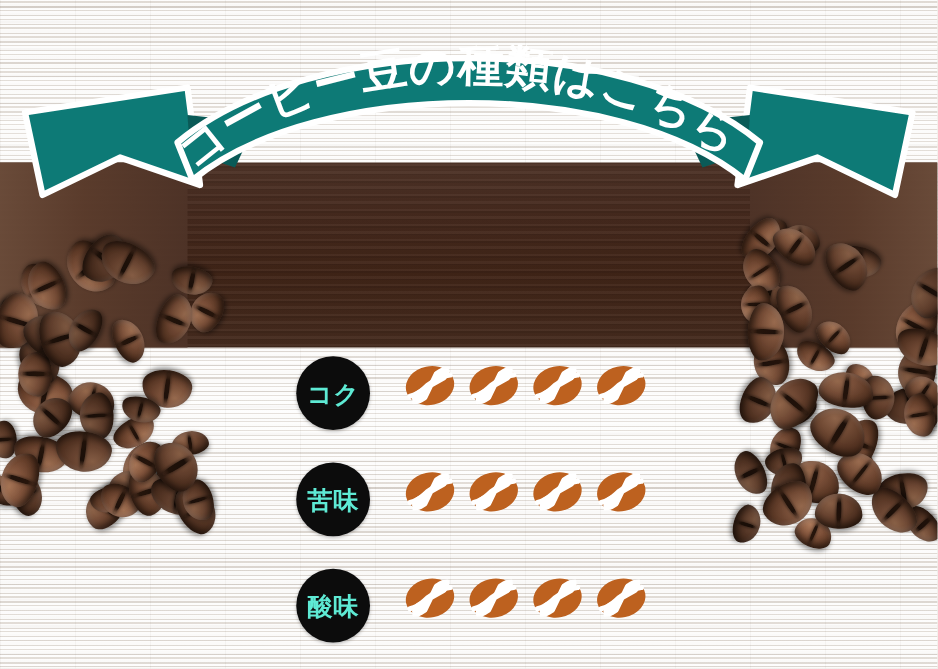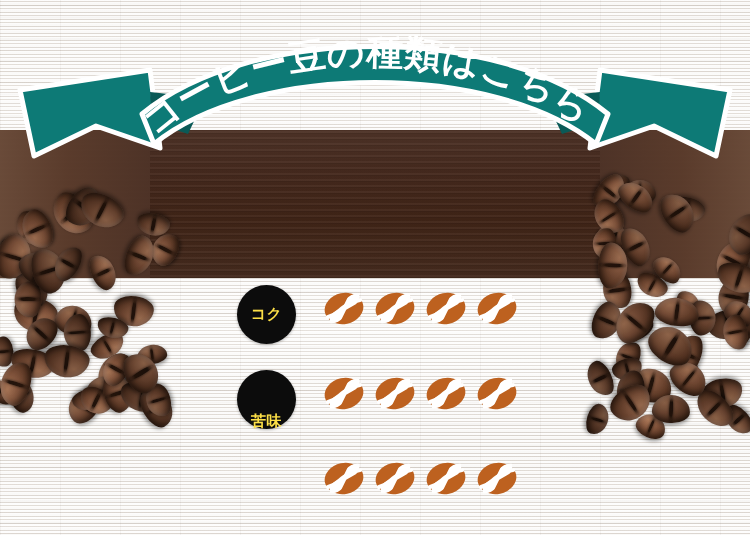--- a/index.html
+++ b/index.html
@@ -114,24 +114,24 @@
   .rows{ position:absolute; left:0; top:282px; width:750px; z-index:7; }
   .row{ position:relative; height:85px; }
   .badge{
     position:absolute; left:237px; top:3px;
     width:59px; height:59px; border-radius:50%;
     background:#0c0c0c;
     display:flex; align-items:center; justify-content:center;
     box-shadow:0 1px 3px rgba(0,0,0,.28);
   }
   .badge span{
-    color:#fde047;
+    color:#5eead4;
     font-family:"DejaVu Sans","Liberation Sans",sans-serif;
     font-weight:bold;
-    font-size:15px;
+    font-size:20px;
     letter-spacing:0.5px;
     line-height:1;
   }
   .beans{ position:absolute; left:324px; top:9px; display:flex; gap:11px; }
   .ibean{
     position:relative;
     width:40px; height:35px;
     border-radius:50%;
     background:#bd611f;
   }
@@ -310,21 +310,21 @@
             <span class="crease">
               <svg viewBox="0 0 40 35" xmlns="http://www.w3.org/2000/svg">
                 <ellipse cx="20" cy="17.5" rx="19.5" ry="15.5" fill="#bd611f" transform="rotate(-12 20 17.5)"></ellipse>
                 <path d="M4 26 C 13 24, 15 19, 20 16 C 25 13, 28 10, 36 9" stroke="#ffffff" stroke-width="4.2" fill="none" stroke-linecap="round"></path>
               </svg>
             </span>
           </div>
         </div>
       </div>
       <div class="row">
-        <div class="badge" style="background: rgb(12, 12, 12); align-items: flex-end;">
+        <div class="badge" style="background: rgb(12, 12, 12);">
           <span>苦味</span>
         </div>
         <div class="beans">
           <div class="ibean" style="background: transparent;">
             <span class="crease">
               <svg viewBox="0 0 40 35" xmlns="http://www.w3.org/2000/svg">
                 <ellipse cx="20" cy="17.5" rx="19.5" ry="15.5" fill="#bd611f" transform="rotate(-12 20 17.5)"></ellipse>
                 <path d="M4 26 C 13 24, 15 19, 20 16 C 25 13, 28 10, 36 9" stroke="#ffffff" stroke-width="4.2" fill="none" stroke-linecap="round"></path>
               </svg>
             </span>
@@ -349,20 +349,23 @@
             <span class="crease">
               <svg viewBox="0 0 40 35" xmlns="http://www.w3.org/2000/svg">
                 <ellipse cx="20" cy="17.5" rx="19.5" ry="15.5" fill="#bd611f" transform="rotate(-12 20 17.5)"></ellipse>
                 <path d="M4 26 C 13 24, 15 19, 20 16 C 25 13, 28 10, 36 9" stroke="#ffffff" stroke-width="4.2" fill="none" stroke-linecap="round"></path>
               </svg>
             </span>
           </div>
         </div>
       </div>
       <div class="row">
+        <div class="badge" style="background: rgb(12, 12, 12);">
+          <span>酸味</span>
+        </div>
         <div class="beans">
           <div class="ibean" style="background: transparent;">
             <span class="crease">
               <svg viewBox="0 0 40 35" xmlns="http://www.w3.org/2000/svg">
                 <ellipse cx="20" cy="17.5" rx="19.5" ry="15.5" fill="#bd611f" transform="rotate(-12 20 17.5)"></ellipse>
                 <path d="M4 26 C 13 24, 15 19, 20 16 C 25 13, 28 10, 36 9" stroke="#ffffff" stroke-width="4.2" fill="none" stroke-linecap="round"></path>
               </svg>
             </span>
           </div>
           <div class="ibean" style="background: transparent;">

